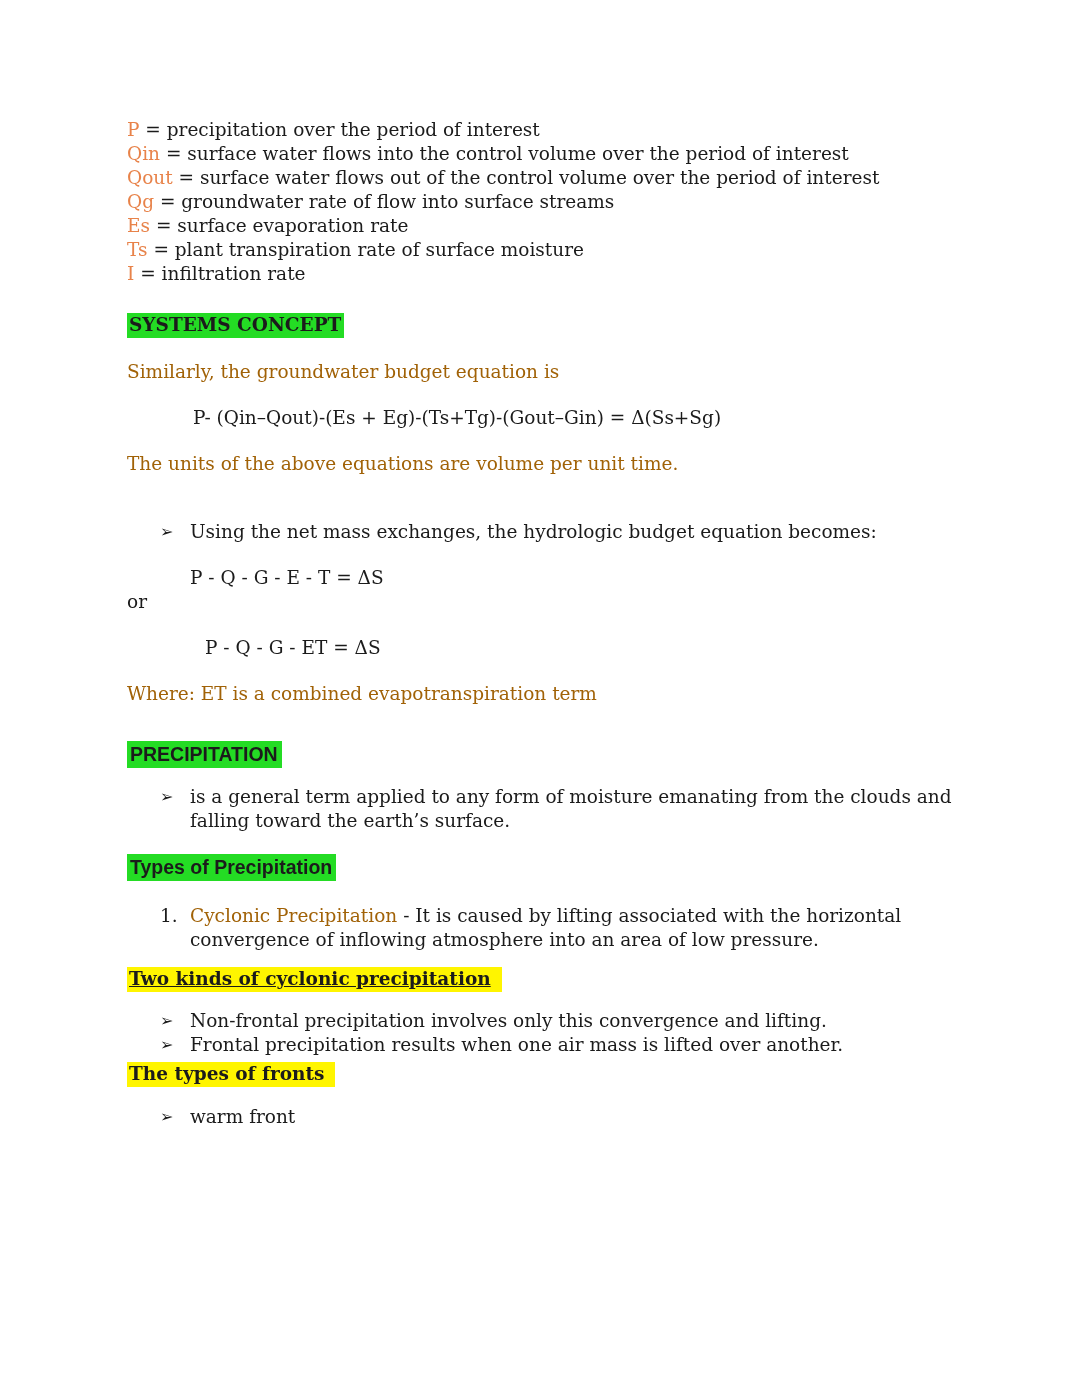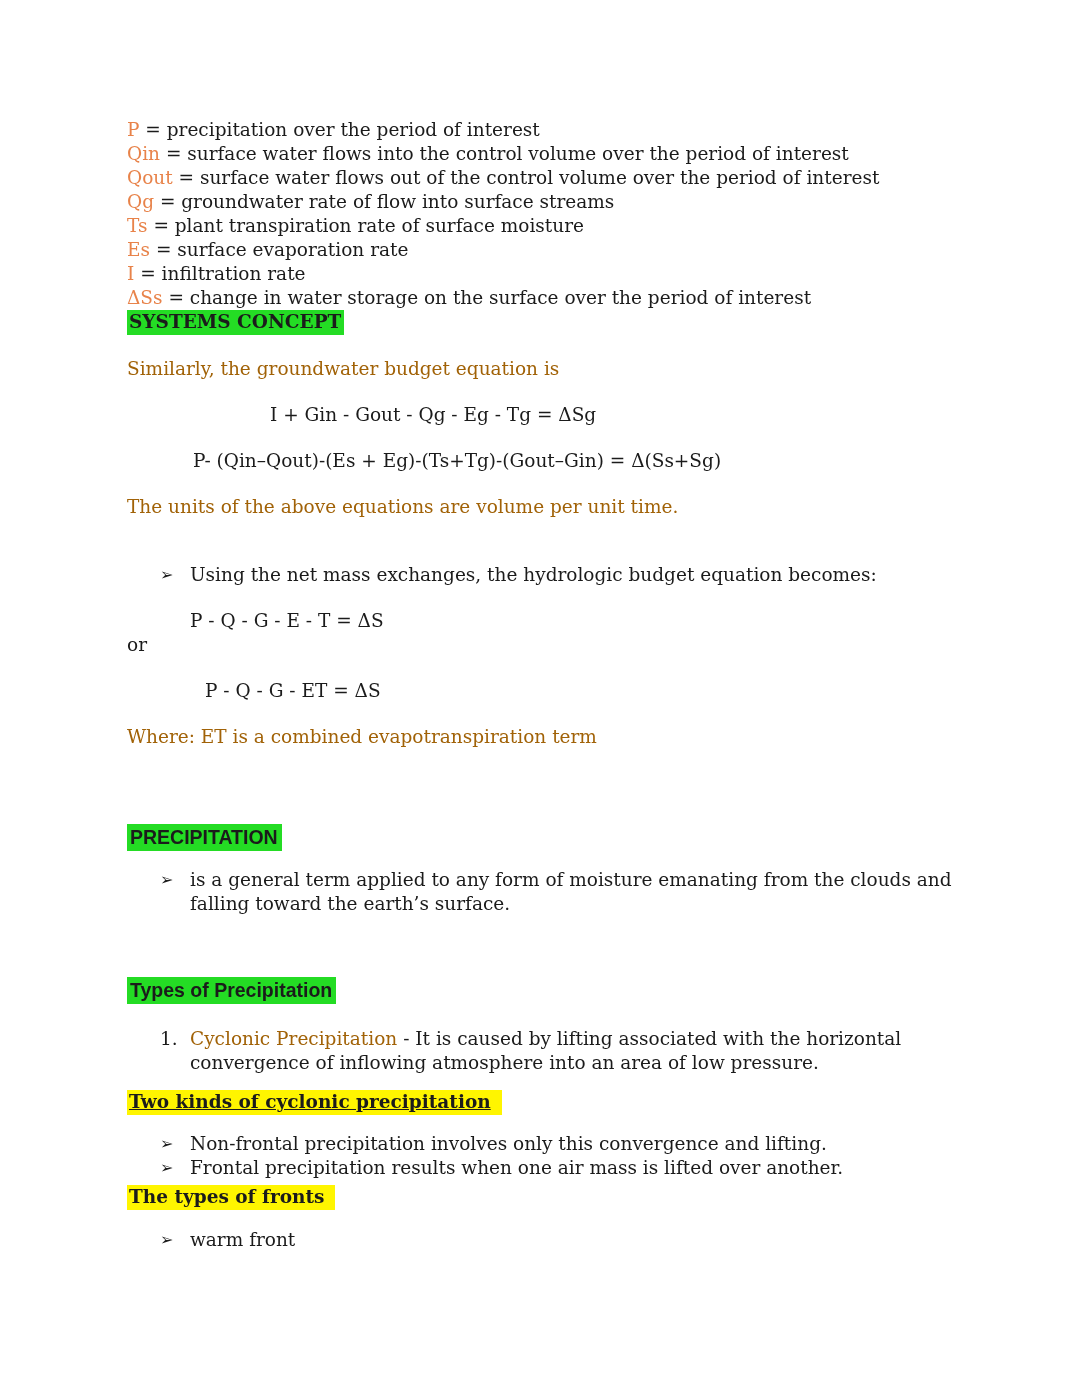--- a/index.html
+++ b/index.html
@@ -27,33 +27,32 @@
     line-height:22px;
   }
   .hl-green-sans{
     display:inline-block;
     background:#24DC24;
     font-family:"Liberation Sans","DejaVu Sans",sans-serif;
     font-weight:bold;
     font-size:19.5px;
     padding:2px 4px 3px 3px;
     line-height:22px;
-    margin-top:40px;
   }
   .hl-yellow-serif{
     display:inline-block;
     background:#FFF500;
     font-weight:bold;
     padding:1px 11px 2px 2px;
     line-height:22px;
   }
   .underlined{text-decoration:underline;}
 
   .para{margin:0;}
-  .mt-sec{}
+  .mt-sec{margin-top:27px;}
   .mt-para{margin-top:22px;}
   .mt-big{margin-top:44px;}
 
   .eq{white-space:nowrap;}
   .eq-1{padding-left:143px;}
   .eq-2{padding-left:66px;}
   .eq-3{padding-left:63px;}
   .eq-4{padding-left:78px;}
 
   .bullet-row{display:flex;align-items:flex-start;}
@@ -69,33 +68,31 @@
 </head>
 <body>
 
 <div class="page">
 
   <div>
     <div class="def-line"><span class="term">P</span><span> = precipitation over the period of interest</span></div>
     <div class="def-line"><span class="term">Qin</span><span> = surface water flows into the control volume over the period of interest</span></div>
     <div class="def-line"><span class="term">Qout</span><span> = surface water flows out of the control volume over the period of interest</span></div>
     <div class="def-line"><span class="term">Qg</span><span> = groundwater rate of flow into surface streams</span></div>
+    <div class="def-line"><span class="term">Es</span><span> = surface evaporation rate</span></div>
     <div class="def-line"><span class="term">Ts</span><span> = plant transpiration rate of surface moisture</span></div>
-    <div class="def-line"><span class="term">Es</span><span> = surface evaporation rate</span></div>
     <div class="def-line"><span class="term">I</span><span> = infiltration rate</span></div>
-    <div class="def-line"><span class="term">ΔSs</span><span> = change in water storage on the surface over the period of interest</span></div>
   </div>
 
   <div class="mt-sec">
     <span class="hl-green-serif">SYSTEMS CONCEPT</span>
   </div>
 
   <p class="para mt-para orange">Similarly, the groundwater budget equation is</p>
 
-  <div class="eq eq-1 mt-para">I + Gin - Gout - Qg - Eg - Tg = ΔSg</div>
 
 
   <div class="eq eq-2 mt-para">P- (Qin–Qout)-(Es + Eg)-(Ts+Tg)-(Gout–Gin) = Δ(Ss+Sg)</div>
 
   <p class="para mt-para orange">The units of the above equations are volume per unit time.</p>
 
   <div class="bullet-row bullet-indent mt-big">
     <span class="bullet-glyph">➢</span>
     <span class="bullet-text">Using the net mass exchanges, the hydrologic budget equation becomes:</span>
   </div>

